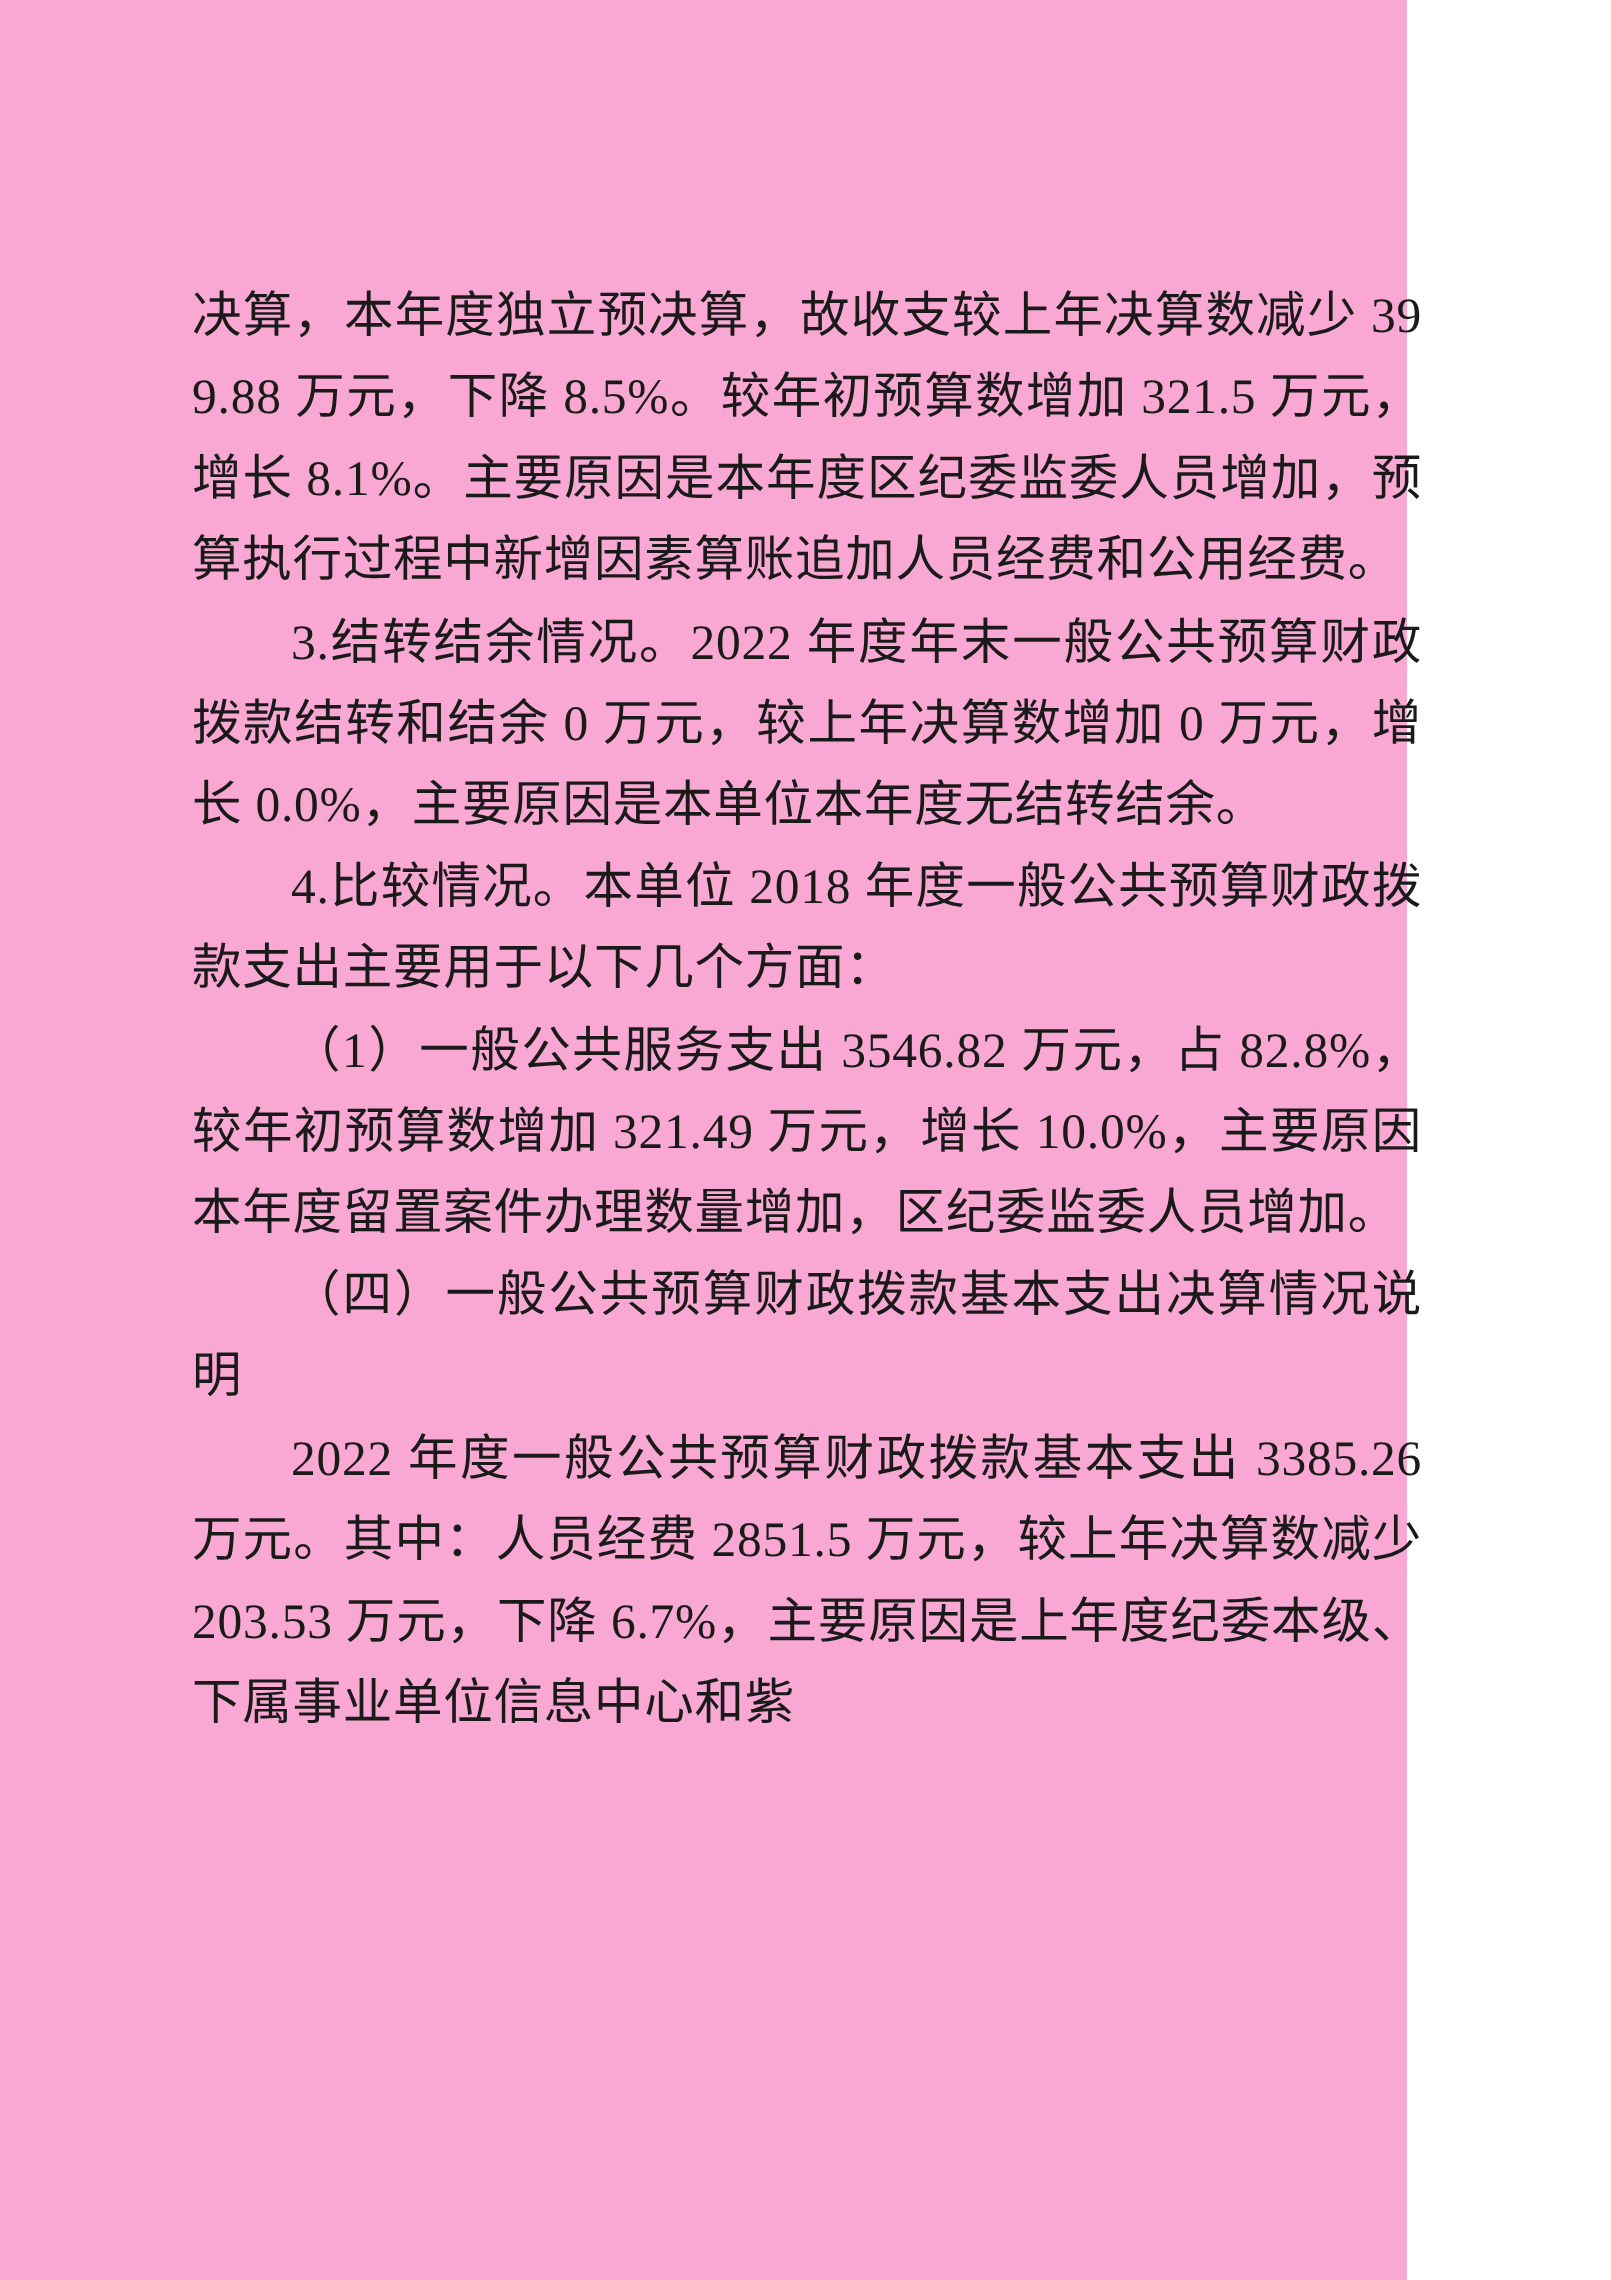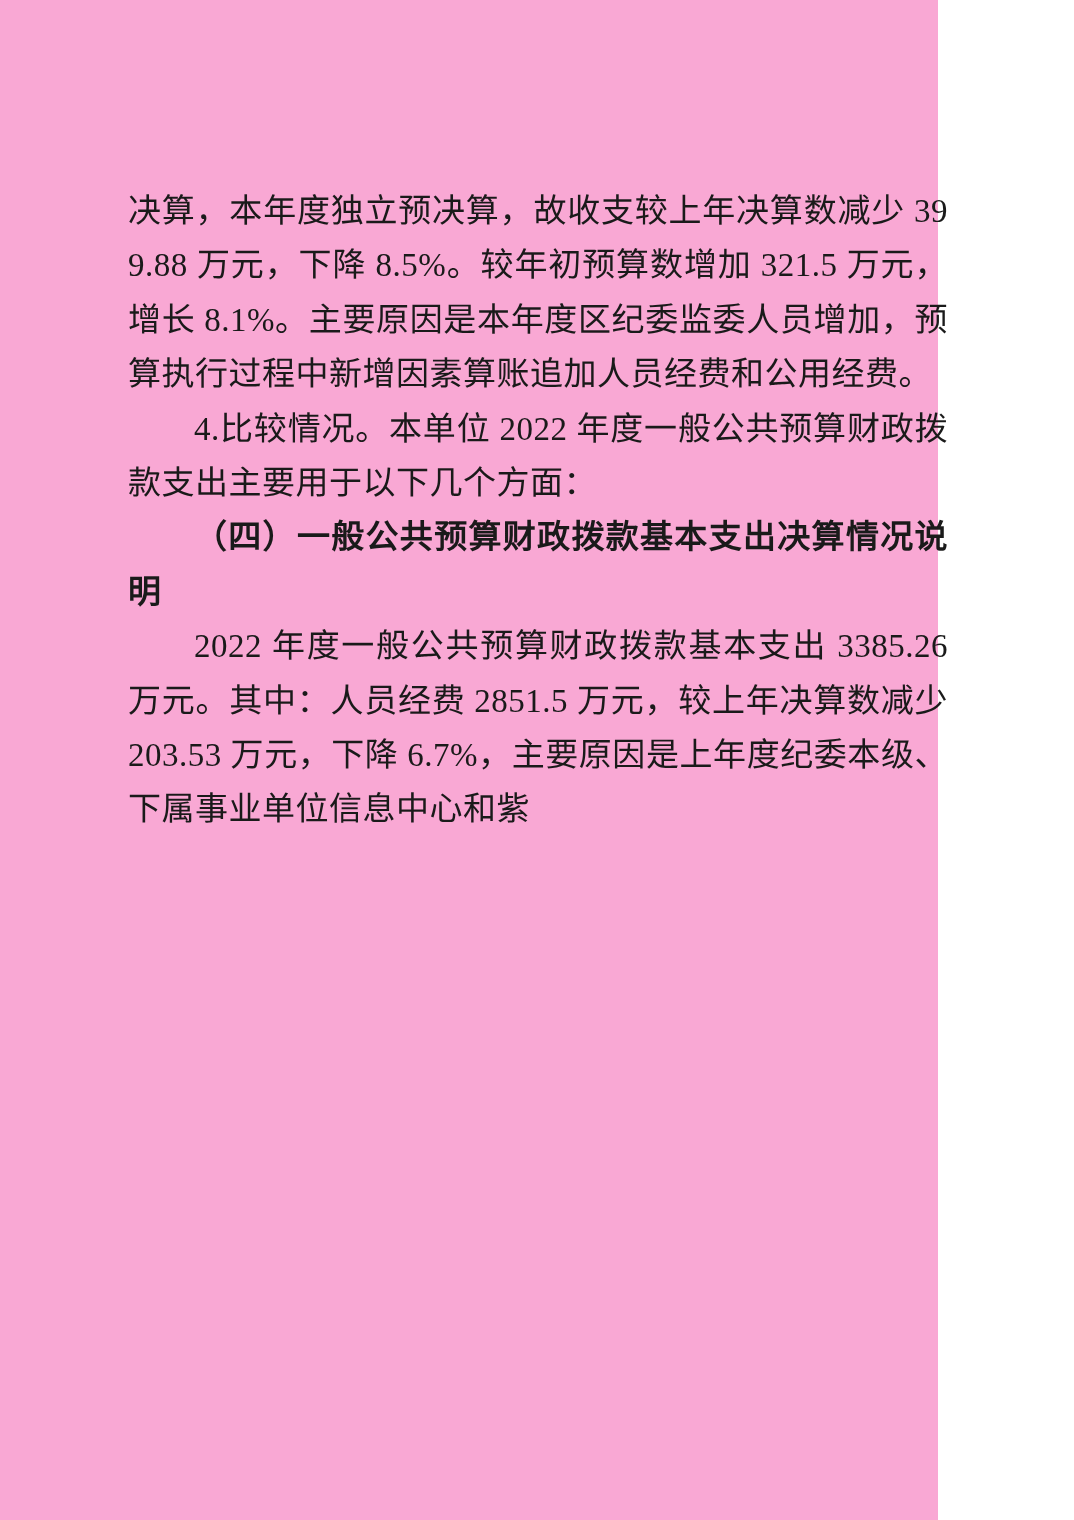--- a/index.html
+++ b/index.html
@@ -35,26 +35,28 @@
     font-size: 33px;
     line-height: 54.4px;
     text-align: justify;
     letter-spacing: 0.5px;
     word-break: break-all;
   }
   .para.indent {
     text-indent: 2em;
   }
   .para.bold {
-    font-weight: bold;
+    font-weight: normal;
   }
 </style>
 </head>
 <body style="background: rgb(255, 255, 255);">
 
 <div class="page">
   <div class="content" style="color: rgb(26, 26, 26);">
       <p class="para">决算，本年度独立预决算，故收支较上年决算数减少 399.88 万元，下降 8.5%。较年初预算数增加 321.5 万元，增长 8.1%。主要原因是本年度区纪委监委人员增加，预算执行过程中新增因素算账追加人员经费和公用经费。</p>
-      <p class="para indent">4.比较情况。本单位 2022 年度一般公共预算财政拨款支出主要用于以下几个方面：</p>
+      <p class="para indent">3.结转结余情况。2022 年度年末一般公共预算财政拨款结转和结余 0 万元，较上年决算数增加 0 万元，增长 0.0%，主要原因是本单位本年度无结转结余。</p>
+      <p class="para indent">4.比较情况。本单位 2018 年度一般公共预算财政拨款支出主要用于以下几个方面：</p>
+      <p class="para indent">（1）一般公共服务支出 3546.82 万元，占 82.8%，较年初预算数增加 321.49 万元，增长 10.0%，主要原因本年度留置案件办理数量增加，区纪委监委人员增加。</p>
       <p class="para indent bold">（四）一般公共预算财政拨款基本支出决算情况说明</p>
       <p class="para indent">2022 年度一般公共预算财政拨款基本支出 3385.26 万元。其中：人员经费 2851.5 万元，较上年决算数减少 203.53 万元，下降 6.7%，主要原因是上年度纪委本级、下属事业单位信息中心和紫</p>
     </div>
 </div>
 
 </body></html>

